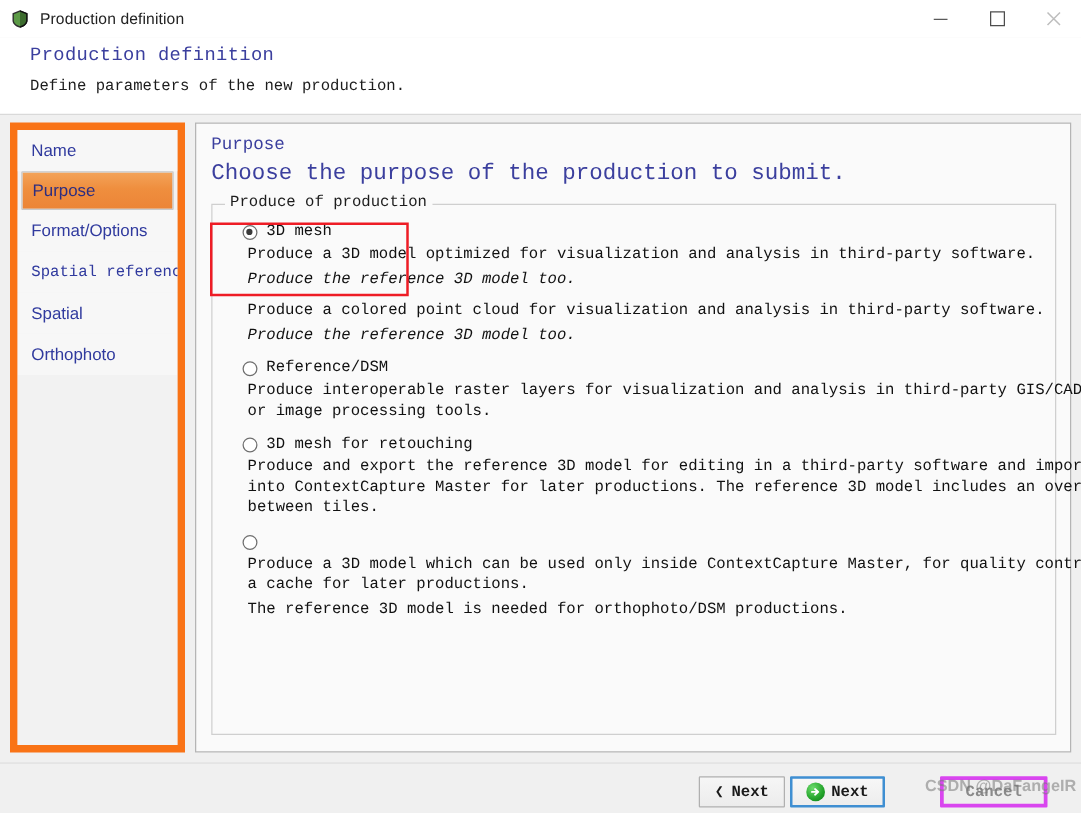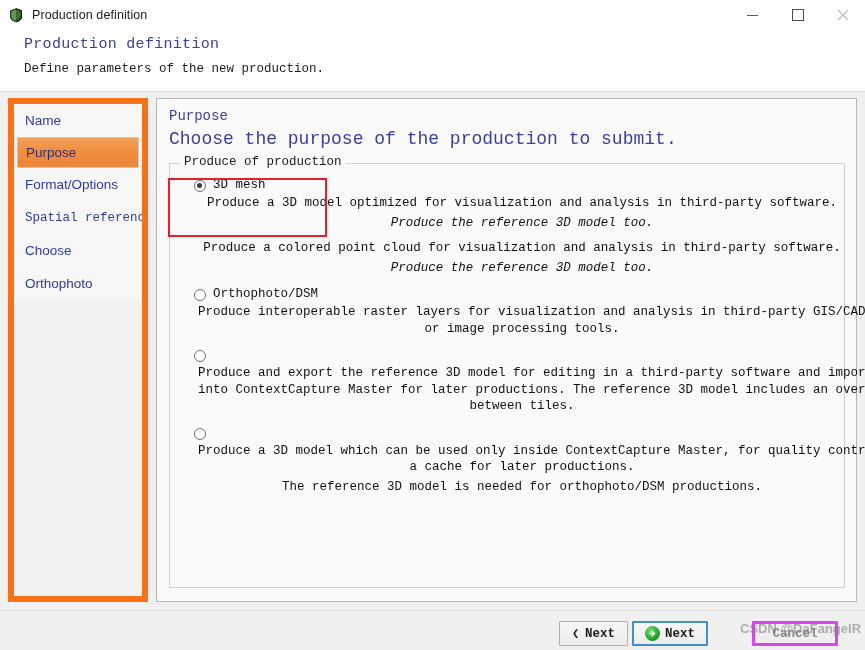--- a/index.html
+++ b/index.html
@@ -181,21 +181,20 @@
     white-space: nowrap;
   }
   .opt-desc {
     font-family: "Liberation Mono", monospace;
     font-size: 12.5px;
     color: #111111;
     line-height: 16.5px;
     padding-left: 28px;
     margin-top: 3px;
     white-space: pre;
-    text-align: center;
   }
   .opt-desc.italic { font-style: italic; }
 
   
   .annotation {
     position: absolute;
     left: 168px; top: 178px;
     width: 159px; height: 59px;
     border: 2px solid #ee1c25;
     box-sizing: border-box;
@@ -304,21 +303,21 @@
       <div class="side-item selected">
         <span>Purpose</span>
       </div>
       <div class="side-item plain">
         <span>Format/Options</span>
       </div>
       <div class="side-item plain mono">
         <span>Spatial reference s</span>
       </div>
       <div class="side-item plain">
-        <span>Choose</span>
+        <span>Spatial</span>
       </div>
       <div class="side-item plain">
         <span>Orthophoto</span>
       </div>
       <div class="side-fill" style="height: 300px;"></div>
     </div>
 
   <div class="content">
     <div class="content-title">Purpose</div>
     <div class="content-sub">Choose the purpose of the production to submit.</div>
@@ -336,29 +335,30 @@
             <div style="height: 6px;"></div>
           </div>
           <div class="opt">
             <div class="opt-desc">Produce a colored point cloud for visualization and analysis in third-party software.</div>
             <div class="opt-desc italic">Produce the reference 3D model too.</div>
             <div style="height: 6px;"></div>
           </div>
           <div class="opt">
             <div class="opt-head">
               <span class="radio"></span>
-              <span class="opt-label">Orthophoto/DSM</span>
+              <span class="opt-label">Reference/DSM</span>
             </div>
             <div class="opt-desc">Produce interoperable raster layers for visualization and analysis in third-party GIS/CAD software
 or image processing tools.</div>
             <div style="height: 6px;"></div>
           </div>
           <div class="opt">
             <div class="opt-head">
               <span class="radio"></span>
+              <span class="opt-label">3D mesh for retouching</span>
             </div>
             <div class="opt-desc">Produce and export the reference 3D model for editing in a third-party software and importing back
 into ContextCapture Master for later productions. The reference 3D model includes an overlap
 between tiles.</div>
             <div style="height: 6px;"></div>
           </div>
           <div class="opt">
             <div class="opt-head">
               <span class="radio"></span>
             </div>

